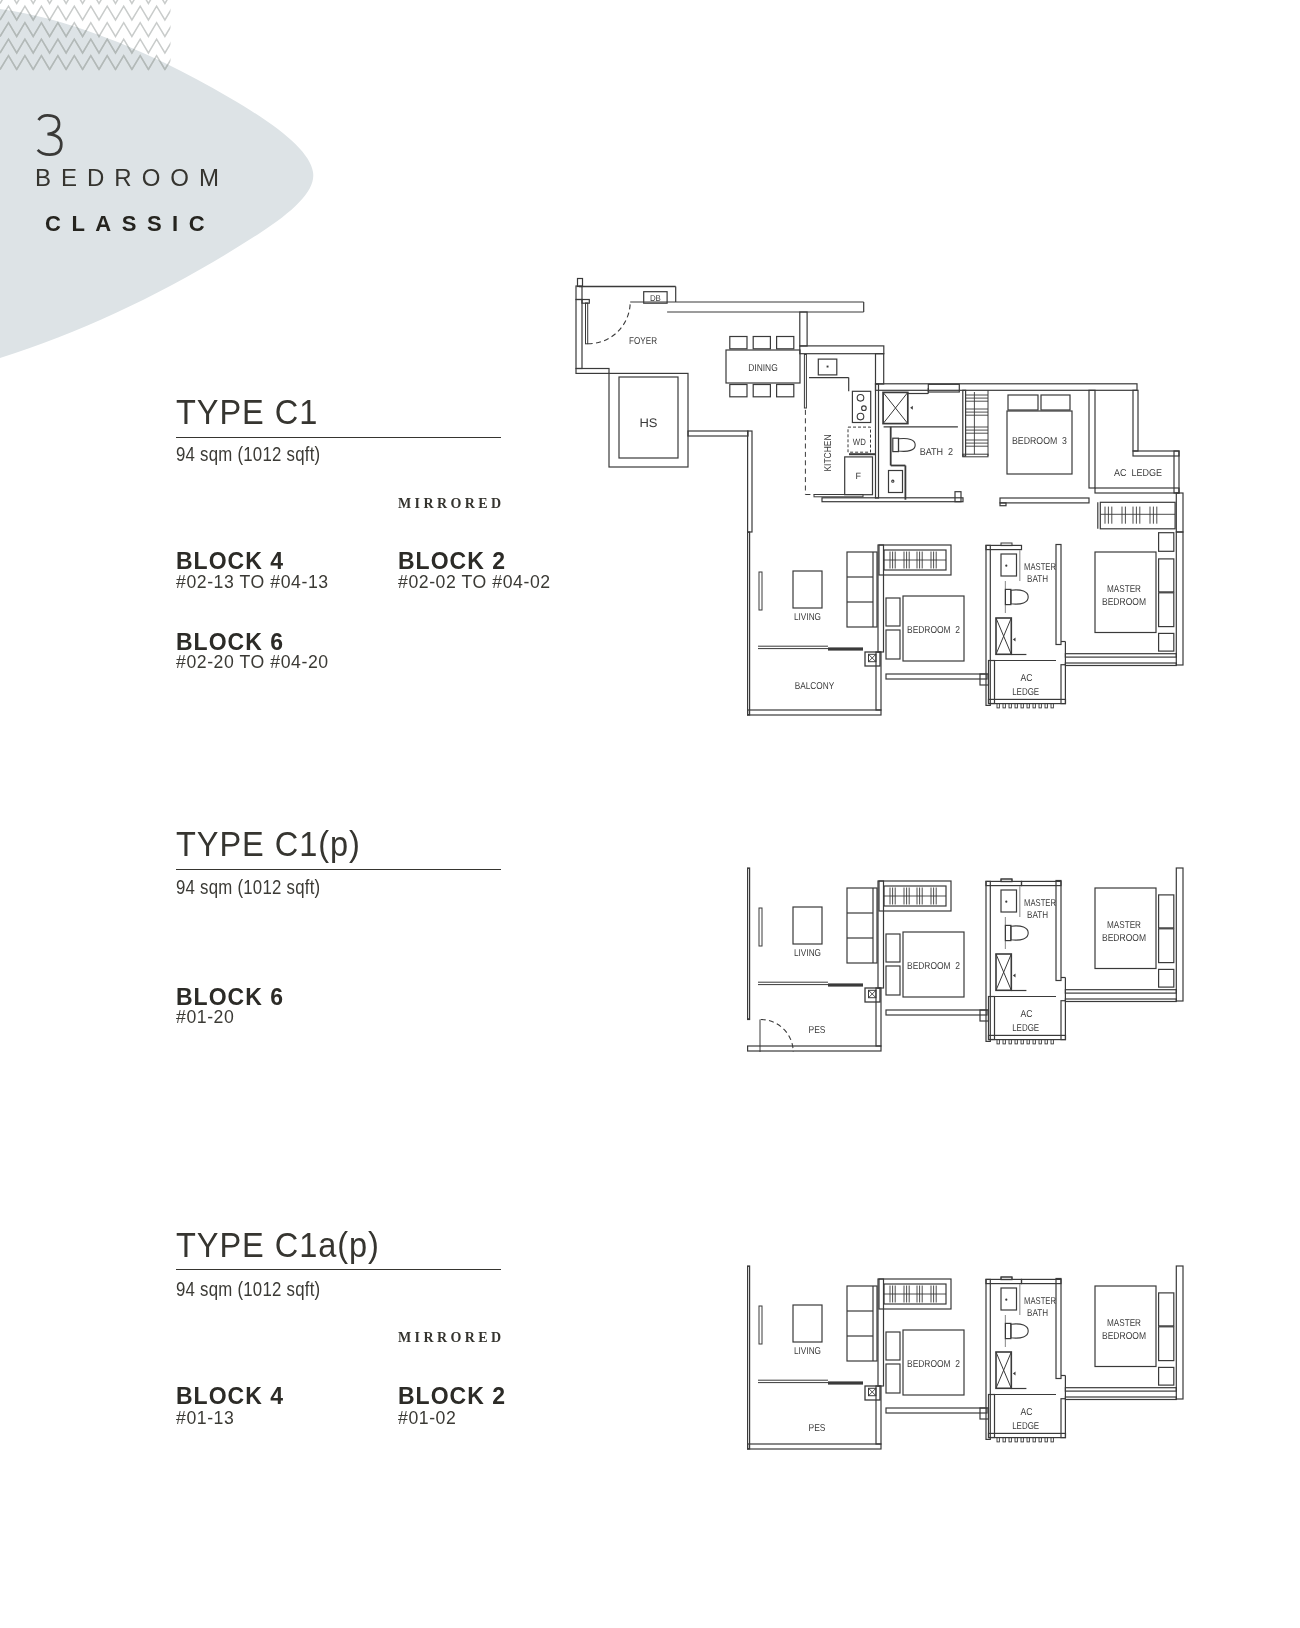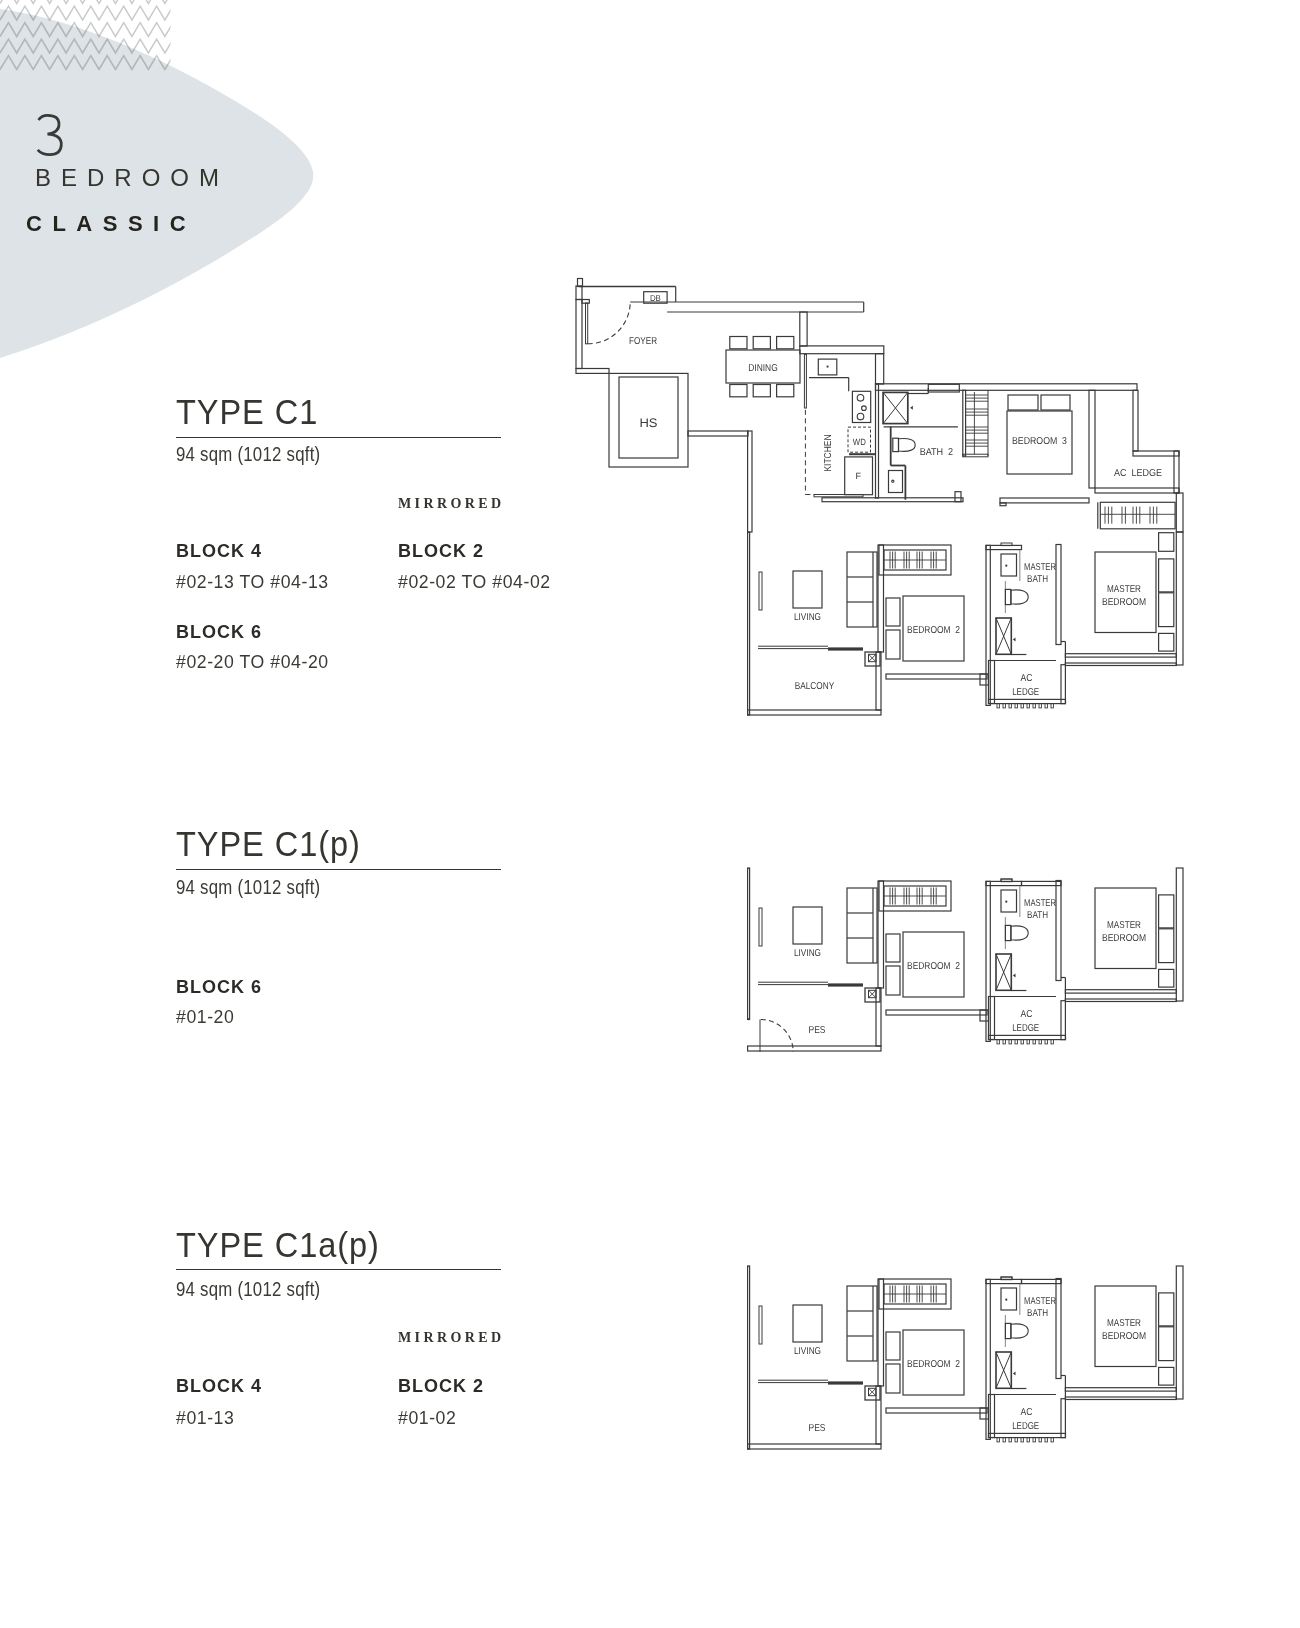--- a/index.html
+++ b/index.html
@@ -1,21 +1,21 @@
 <!DOCTYPE html>
 <html><head><meta charset="utf-8"><title>3 Bedroom Classic</title>
 <style>
 html,body{margin:0;padding:0;}
 body{width:1300px;height:1628px;position:relative;background:#fff;font-family:"Liberation Sans",sans-serif;overflow:hidden;}
 .abs{position:absolute;white-space:nowrap;}
 .h1{font-size:35px;color:#363530;letter-spacing:1px;line-height:1;transform:scaleX(0.93);transform-origin:0 0;}
 .rule{position:absolute;height:1.7px;background:#363530;width:325px;}
 .sqm{font-size:21px;color:#3b3a35;letter-spacing:0.3px;line-height:1;transform:scaleX(0.80);transform-origin:0 0;}
 .mir{font-size:14px;font-weight:bold;color:#35342f;letter-spacing:3.4px;line-height:1;font-family:Liberation Serif, serif;}
-.blk{font-size:18px;font-weight:bold;color:#2c2b27;letter-spacing:1px;line-height:1;}
+.blk{font-size:23px;font-weight:bold;color:#2c2b27;letter-spacing:1px;line-height:1;margin-top:8px;}
 .unit{font-size:19px;color:#3b3a35;letter-spacing:0.6px;line-height:1;transform:scaleX(0.93);transform-origin:0 0;}
 .bedroom{font-size:24px;color:#35342f;letter-spacing:10px;line-height:1;}
 .classic{font-size:22px;font-weight:bold;color:#25241f;letter-spacing:10.5px;line-height:1;}
 svg{position:absolute;}
 svg text{font-family:"Liberation Sans",sans-serif;text-rendering:geometricPrecision;}
 </style></head>
 <body>
 <svg style="left:0;top:0" width="420" height="420" viewBox="0 0 420 420">
 <defs>
       <clipPath id="bc">
@@ -36,21 +36,21 @@
         <path d="M0,3.5 L8.5,-10.3 L16.7,3.5 L24.9,-10.3 L33.2,3.5 L41.4,-10.3 L49.6,3.5 L57.9,-10.3 L66.1,3.5 L74.3,-10.3 L82.6,3.5 L90.8,-10.3 L99.0,3.5 L107.2,-10.3 L115.5,3.5 L123.7,-10.3 L131.9,3.5 L140.2,-10.3 L148.4,3.5 L156.6,-10.3 L164.9,3.5 L173.1,-10.3 L181.0,3.5" fill="none" stroke="#b2b9b8" stroke-width="1.5"></path>
         <path d="M0,20.0 L8.5,6.2 L16.7,20.0 L24.9,6.2 L33.2,20.0 L41.4,6.2 L49.6,20.0 L57.9,6.2 L66.1,20.0 L74.3,6.2 L82.6,20.0 L90.8,6.2 L99.0,20.0 L107.2,6.2 L115.5,20.0 L123.7,6.2 L131.9,20.0 L140.2,6.2 L148.4,20.0 L156.6,6.2 L164.9,20.0 L173.1,6.2 L181.0,20.0" fill="none" stroke="#b2b9b8" stroke-width="1.5"></path>
         <path d="M0,36.5 L8.5,22.7 L16.7,36.5 L24.9,22.7 L33.2,36.5 L41.4,22.7 L49.6,36.5 L57.9,22.7 L66.1,36.5 L74.3,22.7 L82.6,36.5 L90.8,22.7 L99.0,36.5 L107.2,22.7 L115.5,36.5 L123.7,22.7 L131.9,36.5 L140.2,22.7 L148.4,36.5 L156.6,22.7 L164.9,36.5 L173.1,22.7 L181.0,36.5" fill="none" stroke="#b2b9b8" stroke-width="1.5"></path>
         <path d="M0,53.0 L8.5,39.2 L16.7,53.0 L24.9,39.2 L33.2,53.0 L41.4,39.2 L49.6,53.0 L57.9,39.2 L66.1,53.0 L74.3,39.2 L82.6,53.0 L90.8,39.2 L99.0,53.0 L107.2,39.2 L115.5,53.0 L123.7,39.2 L131.9,53.0 L140.2,39.2 L148.4,53.0 L156.6,39.2 L164.9,53.0 L173.1,39.2 L181.0,53.0" fill="none" stroke="#b2b9b8" stroke-width="1.5"></path>
         <path d="M0,69.5 L8.5,55.7 L16.7,69.5 L24.9,55.7 L33.2,69.5 L41.4,55.7 L49.6,69.5 L57.9,55.7 L66.1,69.5 L74.3,55.7 L82.6,69.5 L90.8,55.7 L99.0,69.5 L107.2,55.7 L115.5,69.5 L123.7,55.7 L131.9,69.5 L140.2,55.7 L148.4,69.5 L156.6,55.7 L164.9,69.5 L173.1,55.7 L181.0,69.5" fill="none" stroke="#b2b9b8" stroke-width="1.5"></path>
       </g>
     </g>
 <path d="M38.5,120 Q41.5,115.4 47.5,115.4 Q59,115.4 59,124.2 Q59,132.6 47.5,134.2 Q61.3,134.8 61.3,144.3 Q61.3,154.6 49.8,154.6 Q42,154.6 37.7,149.8" fill="none" stroke="#3a3a38" stroke-width="2.7"></path>
 </svg>
 <div class="abs bedroom" style="left:35px;top:165.8px">BEDROOM</div>
-<div class="abs classic" style="left:26px;top:212.5px">CLASSIC</div>
+<div class="abs classic" style="left:45px;top:212.5px">CLASSIC</div>
 
 <div class="abs h1" style="left:176px;top:393.5px">TYPE C1</div>
 <div class="rule" style="left:176px;top:436.5px"></div>
 <div class="abs sqm" style="left:176px;top:443px">94 sqm (1012 sqft)</div>
 <div class="abs mir" style="left:398px;top:497px">MIRRORED</div>
 <div class="abs blk" style="left:176px;top:542.4px">BLOCK 4</div>
 <div class="abs blk" style="left:398px;top:542.4px">BLOCK 2</div>
 <div class="abs unit" style="left:176px;top:572.3px">#02-13 TO #04-13</div>
 <div class="abs unit" style="left:398px;top:572.3px">#02-02 TO #04-02</div>
 <div class="abs blk" style="left:176px;top:622.5px">BLOCK 6</div>

